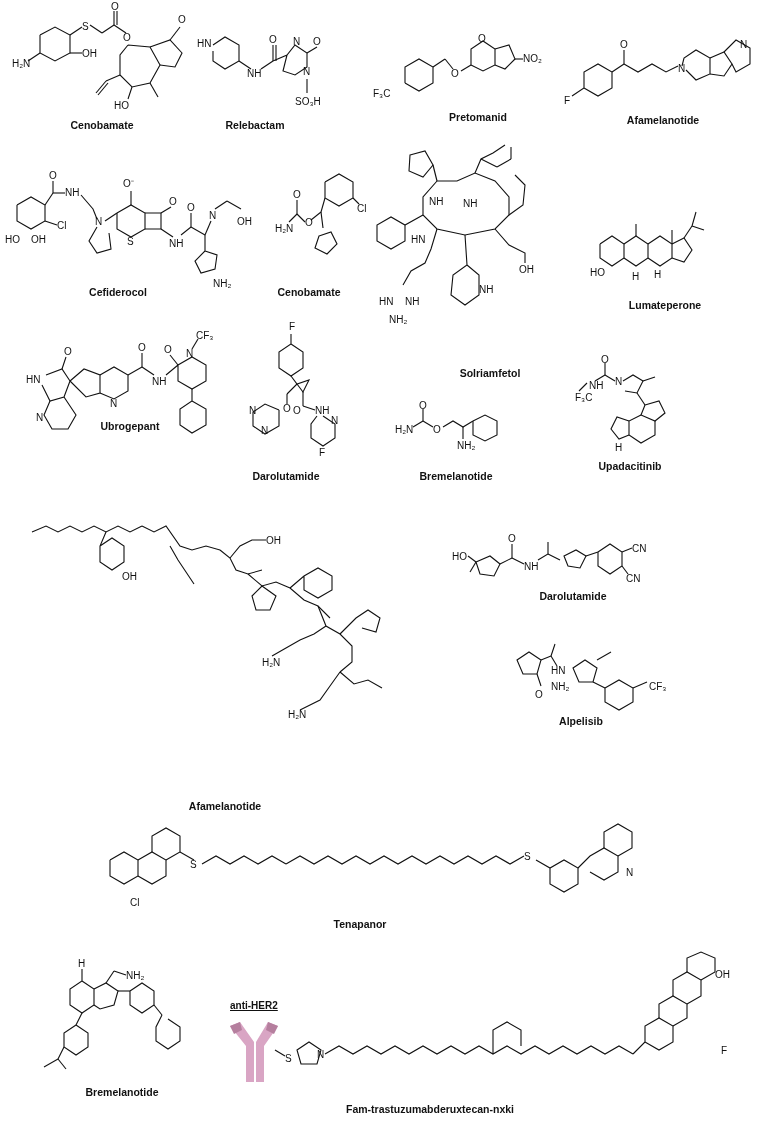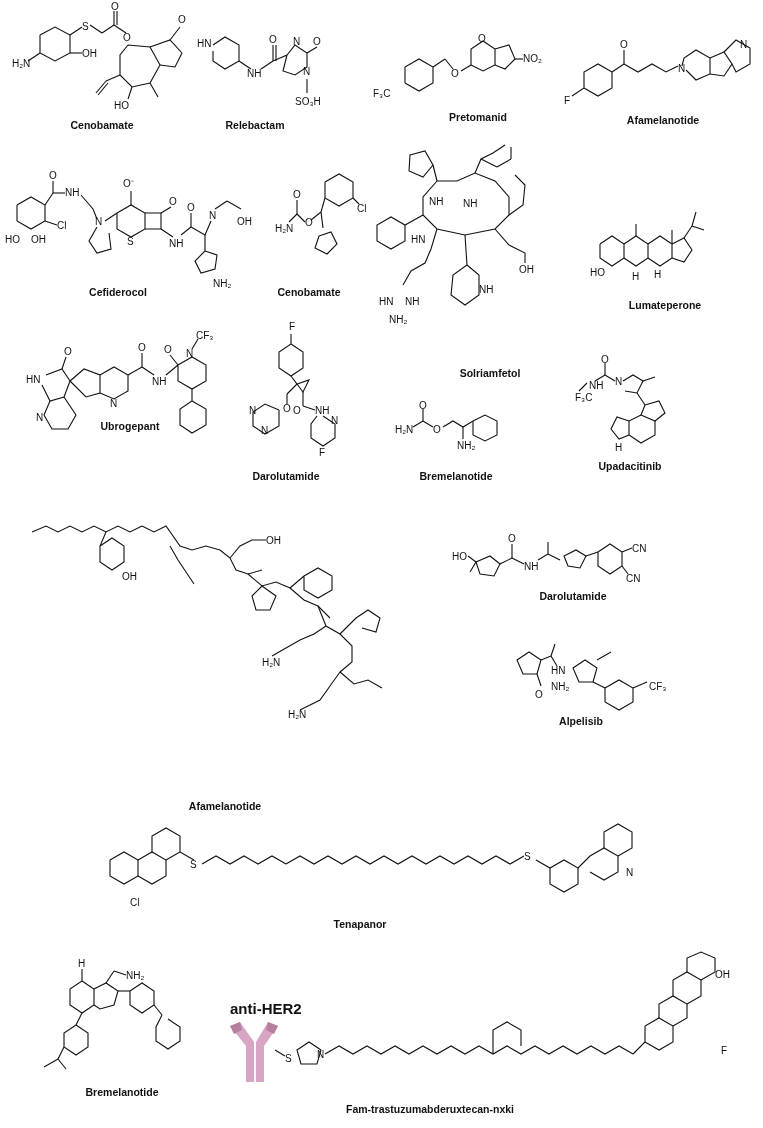--- a/index.html
+++ b/index.html
@@ -1,21 +1,21 @@
 <!DOCTYPE html>
 <html><head>
 <meta charset="utf-8">
 <style>
   html,body{margin:0;padding:0;background:#fff;}
   body{width:763px;height:1128px;position:relative;overflow:hidden;font-family:"Liberation Sans",sans-serif;color:#111;}
   svg.mol{position:absolute;overflow:visible;}
   svg.mol line, svg.mol polyline, svg.mol polygon, svg.mol path, svg.mol circle{stroke:#111;stroke-width:1.1;fill:none;}
   svg.mol text{font-family:"Liberation Sans",sans-serif;font-size:10px;fill:#111;stroke:none;}
   .label{position:absolute;font-weight:bold;font-size:10.5px;white-space:nowrap;transform:translateX(-50%);}
-  .ab-label{position:absolute;font-weight:bold;font-size:15px;white-space:nowrap;}
+  .ab-label{position:absolute;font-weight:bold;font-size:10px;white-space:nowrap;text-decoration:underline;}
 </style>
 </head>
 <body>
 
 <svg class="mol" style="left:10px;top:5px" width="190" height="110" viewBox="0 0 190 110">
   <polyline points="30,30 45,22 60,30 60,48 45,56 30,48 30,30"></polyline>
   <line x1="60" y1="30" x2="72" y2="22"></line>
     <text x="72" y="25">S</text>
   <line x1="80" y1="20" x2="92" y2="28"></line>
     <line x1="92" y1="28" x2="104" y2="20"></line>

